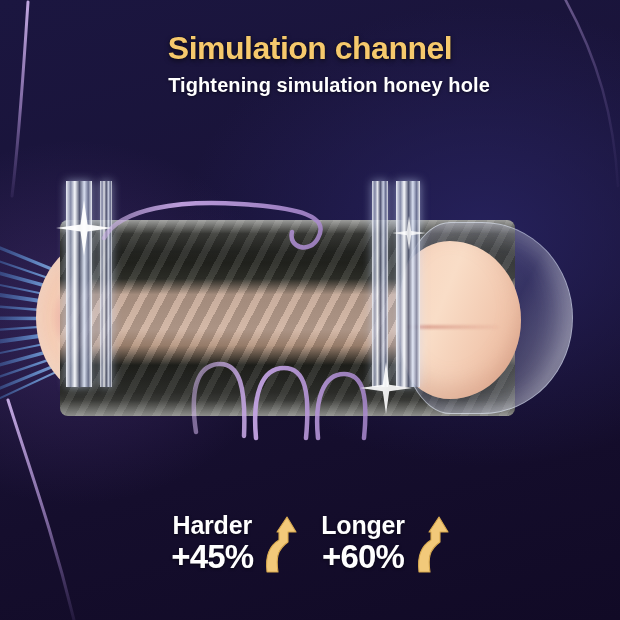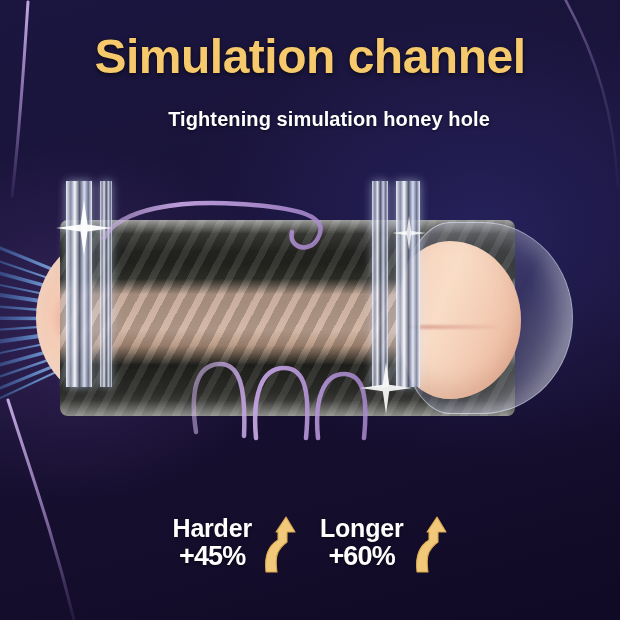--- a/index.html
+++ b/index.html
@@ -20,29 +20,29 @@
       linear-gradient(165deg, #1b1640 0%, #191338 38%, #150e2d 68%, #110a26 100%);
   }
 
   
   .deco-svg { position:absolute; inset:0; width:620px; height:620px; pointer-events:none; }
 
   
   .header { position:absolute; top:0; left:0; width:620px; text-align:center; z-index:8; }
   .title {
     margin-top:32px;
-    font-size:48px;
+    font-size:32px;
     font-weight:bold;
     letter-spacing:-0.5px;
     color:#f6c96d;
     text-shadow:0 2px 5px rgba(0,0,0,0.55), 0 0 1px rgba(0,0,0,0.9);
     line-height:1.04;
   }
   .subtitle {
-    margin-top:26px;
+    margin-top:9px;
     font-size:20px;
     font-weight:bold;
     color:#ffffff;
     letter-spacing:0.1px;
     text-shadow:0 1px 3px rgba(0,0,0,0.5);
     padding-left:38px;
   }
 
   
   #product { position:absolute; left:0; top:186px; width:620px; height:260px; z-index:5; }
@@ -156,21 +156,21 @@
     display:flex; align-items:flex-end; justify-content:center;
     gap:24px; z-index:9;
   }
   .stat { display:flex; align-items:center; gap:4px; }
   .stat-text { display:flex; flex-direction:column; align-items:center; line-height:1.0; }
   .stat-label {
     font-size:25px; font-weight:bold; color:#ffffff;
     text-shadow:0 1px 3px rgba(0,0,0,0.55); letter-spacing:-0.2px;
   }
   .stat-value {
-    font-size:27px; font-weight:bold; color:#ffffff;
+    font-size:33px; font-weight:bold; color:#ffffff;
     text-shadow:0 1px 3px rgba(0,0,0,0.55); letter-spacing:-0.8px; margin-top:2px;
   }
   .stat-arrow { width:40px; height:62px; flex:0 0 40px; }
 </style>
 </head>
 <body>
 
 <div id="banner">
 
   <svg class="deco-svg" viewBox="0 0 620 620">

